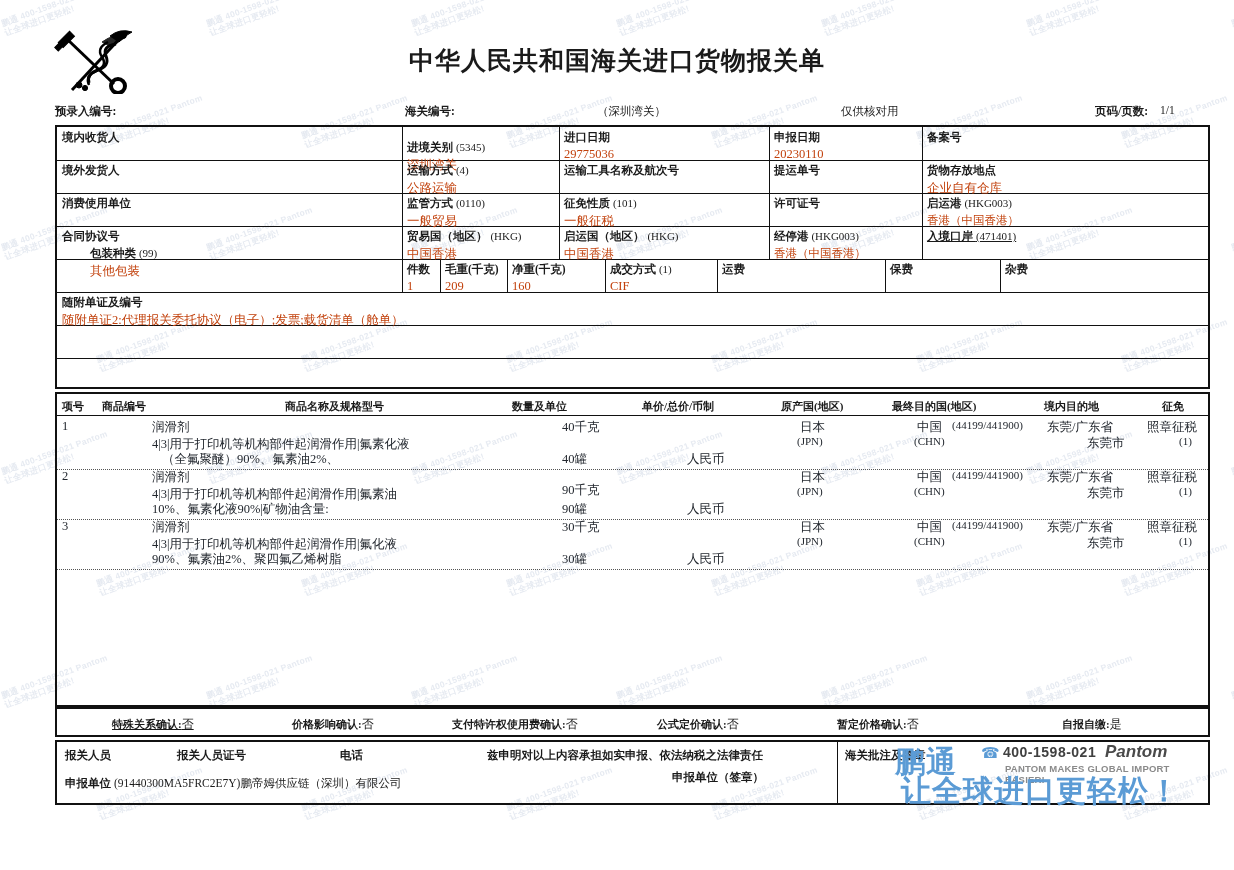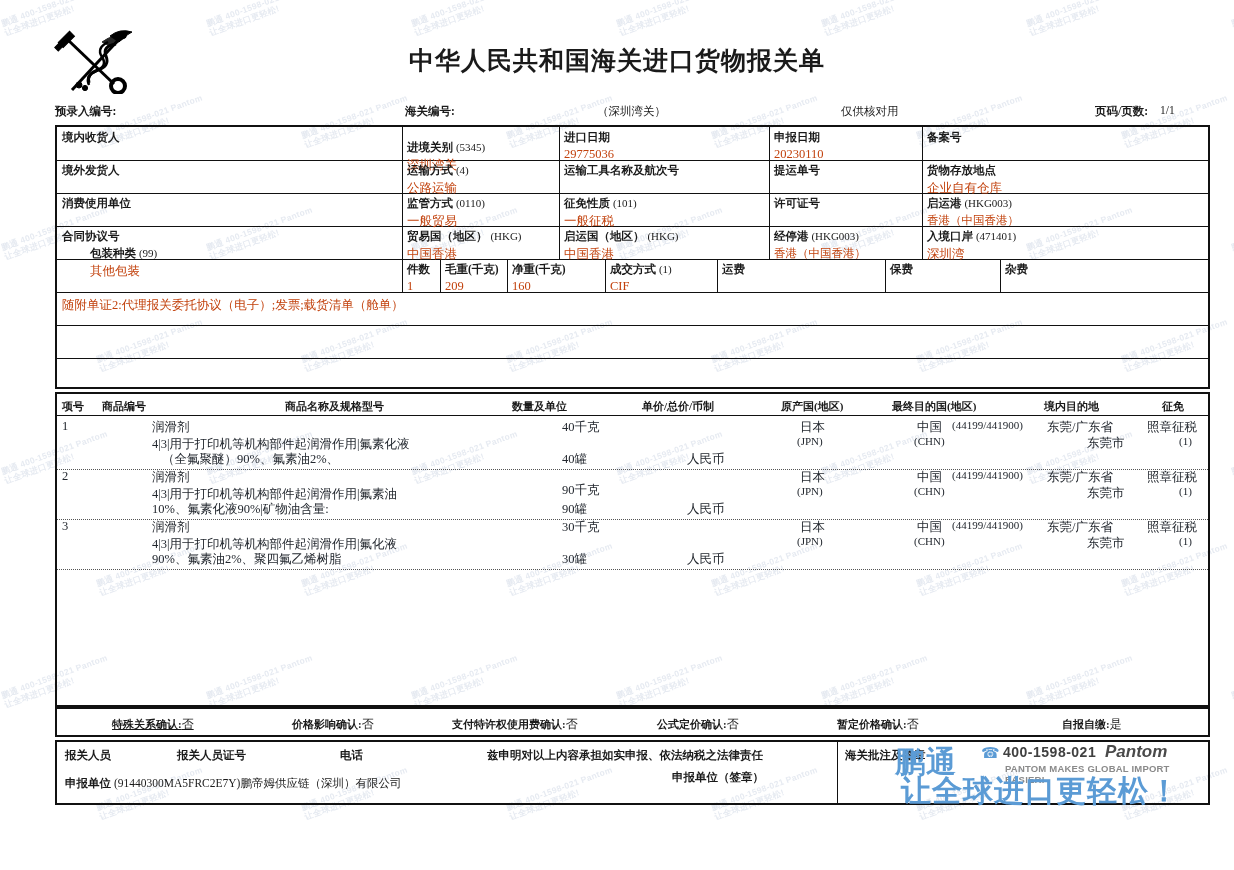--- a/index.html
+++ b/index.html
@@ -479,23 +479,22 @@
       <div class="val">中国香港</div>
     </div>
     <div class="cell" style="left:502px; top:101px; width:210px;">
       <div class="lab"><span>启运国（地区）</span> <span class="code">(HKG)</span></div>
       <div class="val">中国香港</div>
     </div>
     <div class="cell" style="left:712px; top:101px; width:153px;">
       <div class="lab"><span>经停港</span> <span class="code">(HKG003)</span></div>
       <div class="val val-sm">香港（中国香港）</div>
     </div>
-    <div class="cell" style="left:865px; top:101px; width:286px;">
+    <div class="cell" style="left:865px; top:101px; width:286px;text-decoration:underline;">
       <div class="lab"><span>入境口岸</span> <span class="code">(471401)</span></div>
-      <div class="val">深圳湾</div>
     </div>
 
     <div class="cell" style="left:0; top:118px; width:345px;margin-left:28px;">
       <div class="lab"><span>包装种类</span> <span class="code">(99)</span></div>
       <div class="val">其他包装</div>
     </div>
     <div class="cell" style="left:345px; top:134px; width:38px;">
       <div class="lab">件数</div>
       <div class="val">1</div>
     </div>
@@ -518,20 +517,21 @@
     <div class="cell" style="left:828px; top:134px; width:115px;">
       <div class="lab">保费</div>
       <div class="val"></div>
     </div>
     <div class="cell" style="left:943px; top:134px; width:208px;">
       <div class="lab">杂费</div>
       <div class="val"></div>
     </div>
 
     <div class="cell" style="left:0; top:167px; width:1151px;">
+      <div class="lab">随附单证及编号</div>
       <div class="val">随附单证2:代理报关委托协议（电子）;发票;载货清单（舱单）</div>
     </div>
 
   </div>
 
   <div class="frame" id="frame-items">
     <div class="hline" style="top:21px;"></div>
 
     <div class="ihead" style="left:5px;   top:5px;">项号</div>
     <div class="ihead" style="left:45px;  top:5px;">商品编号</div>

